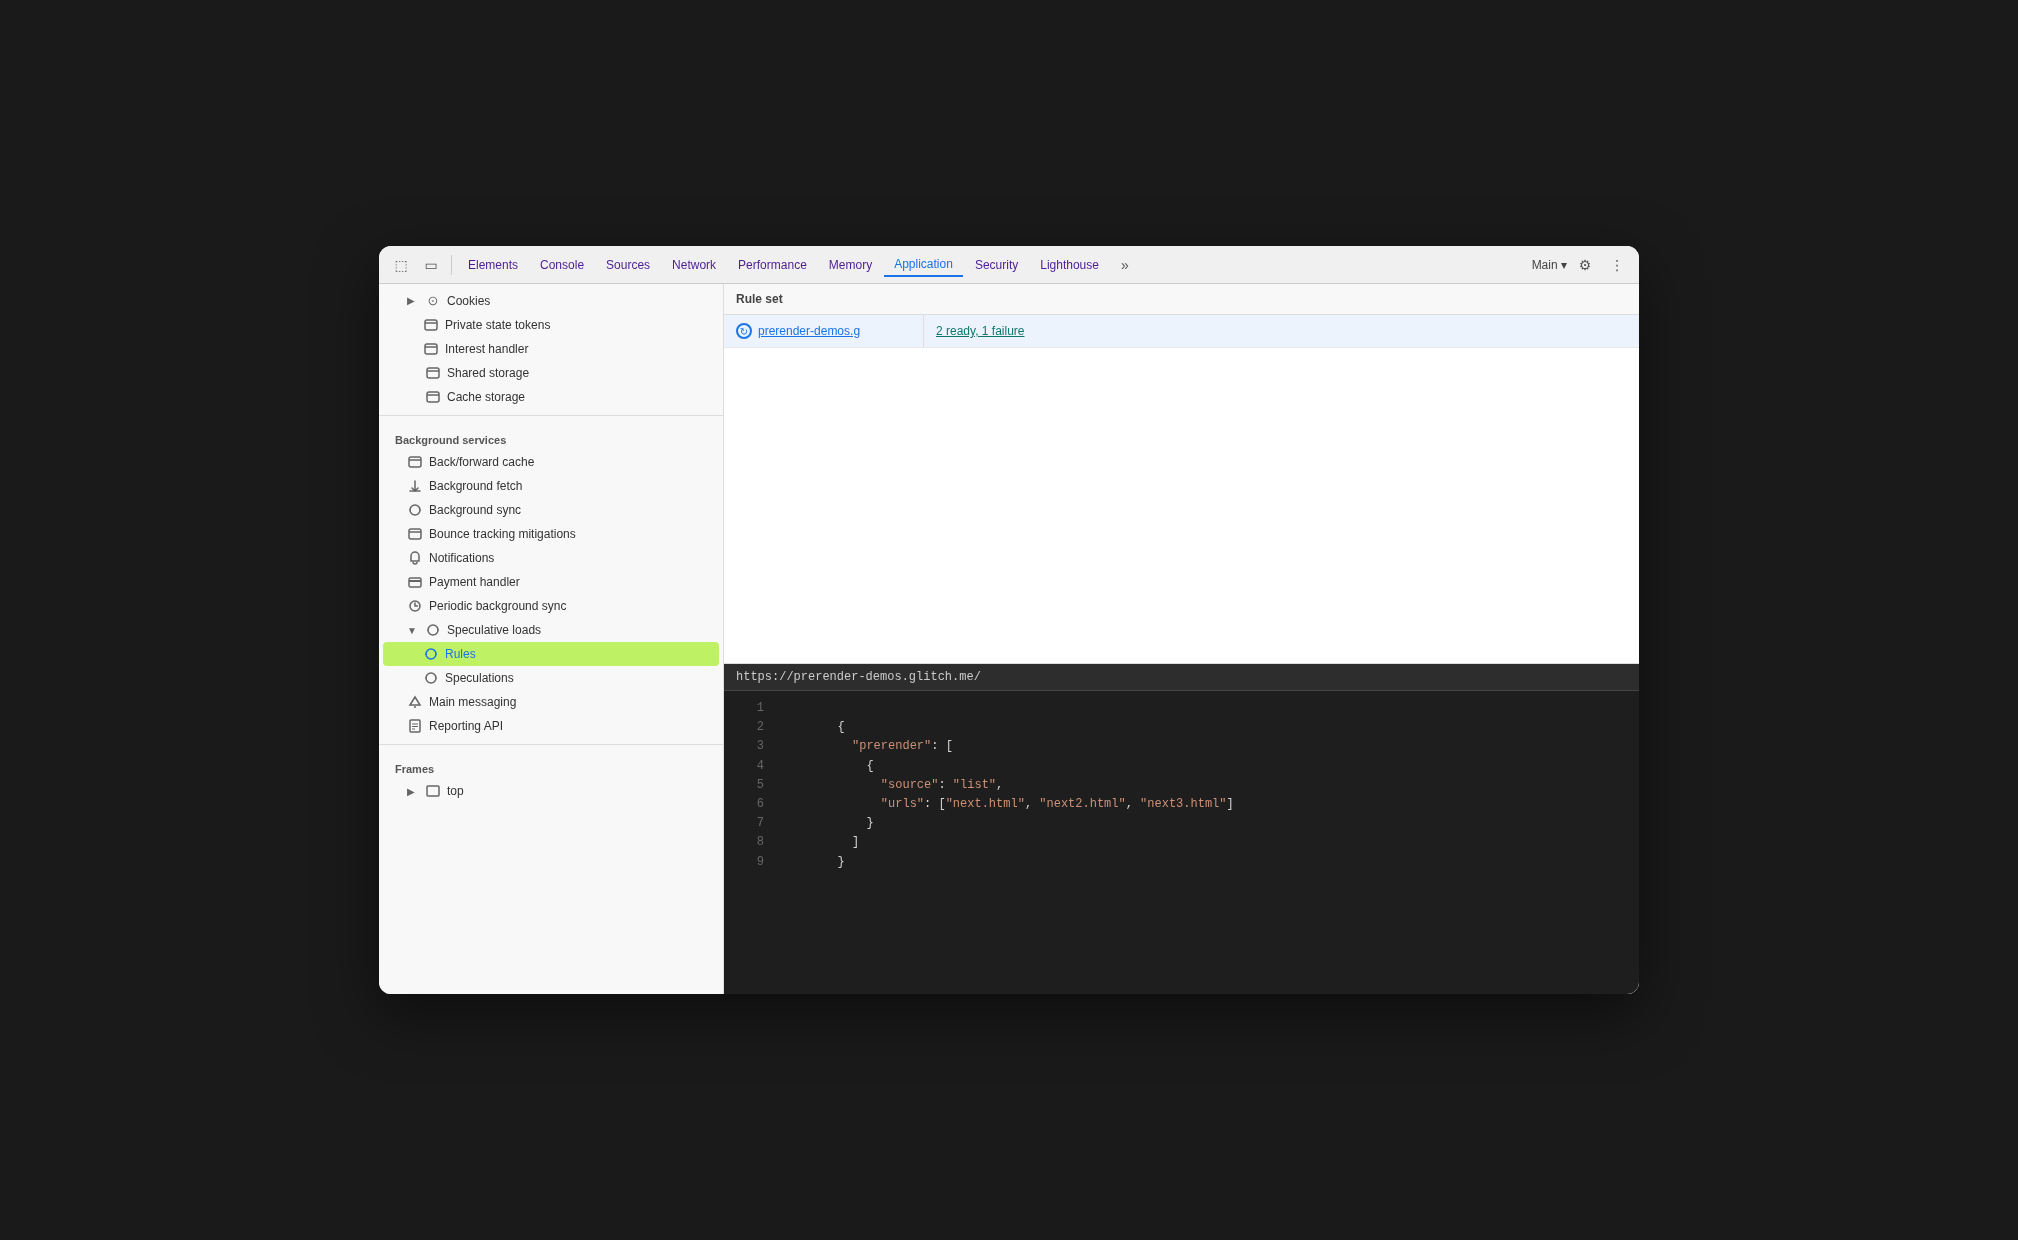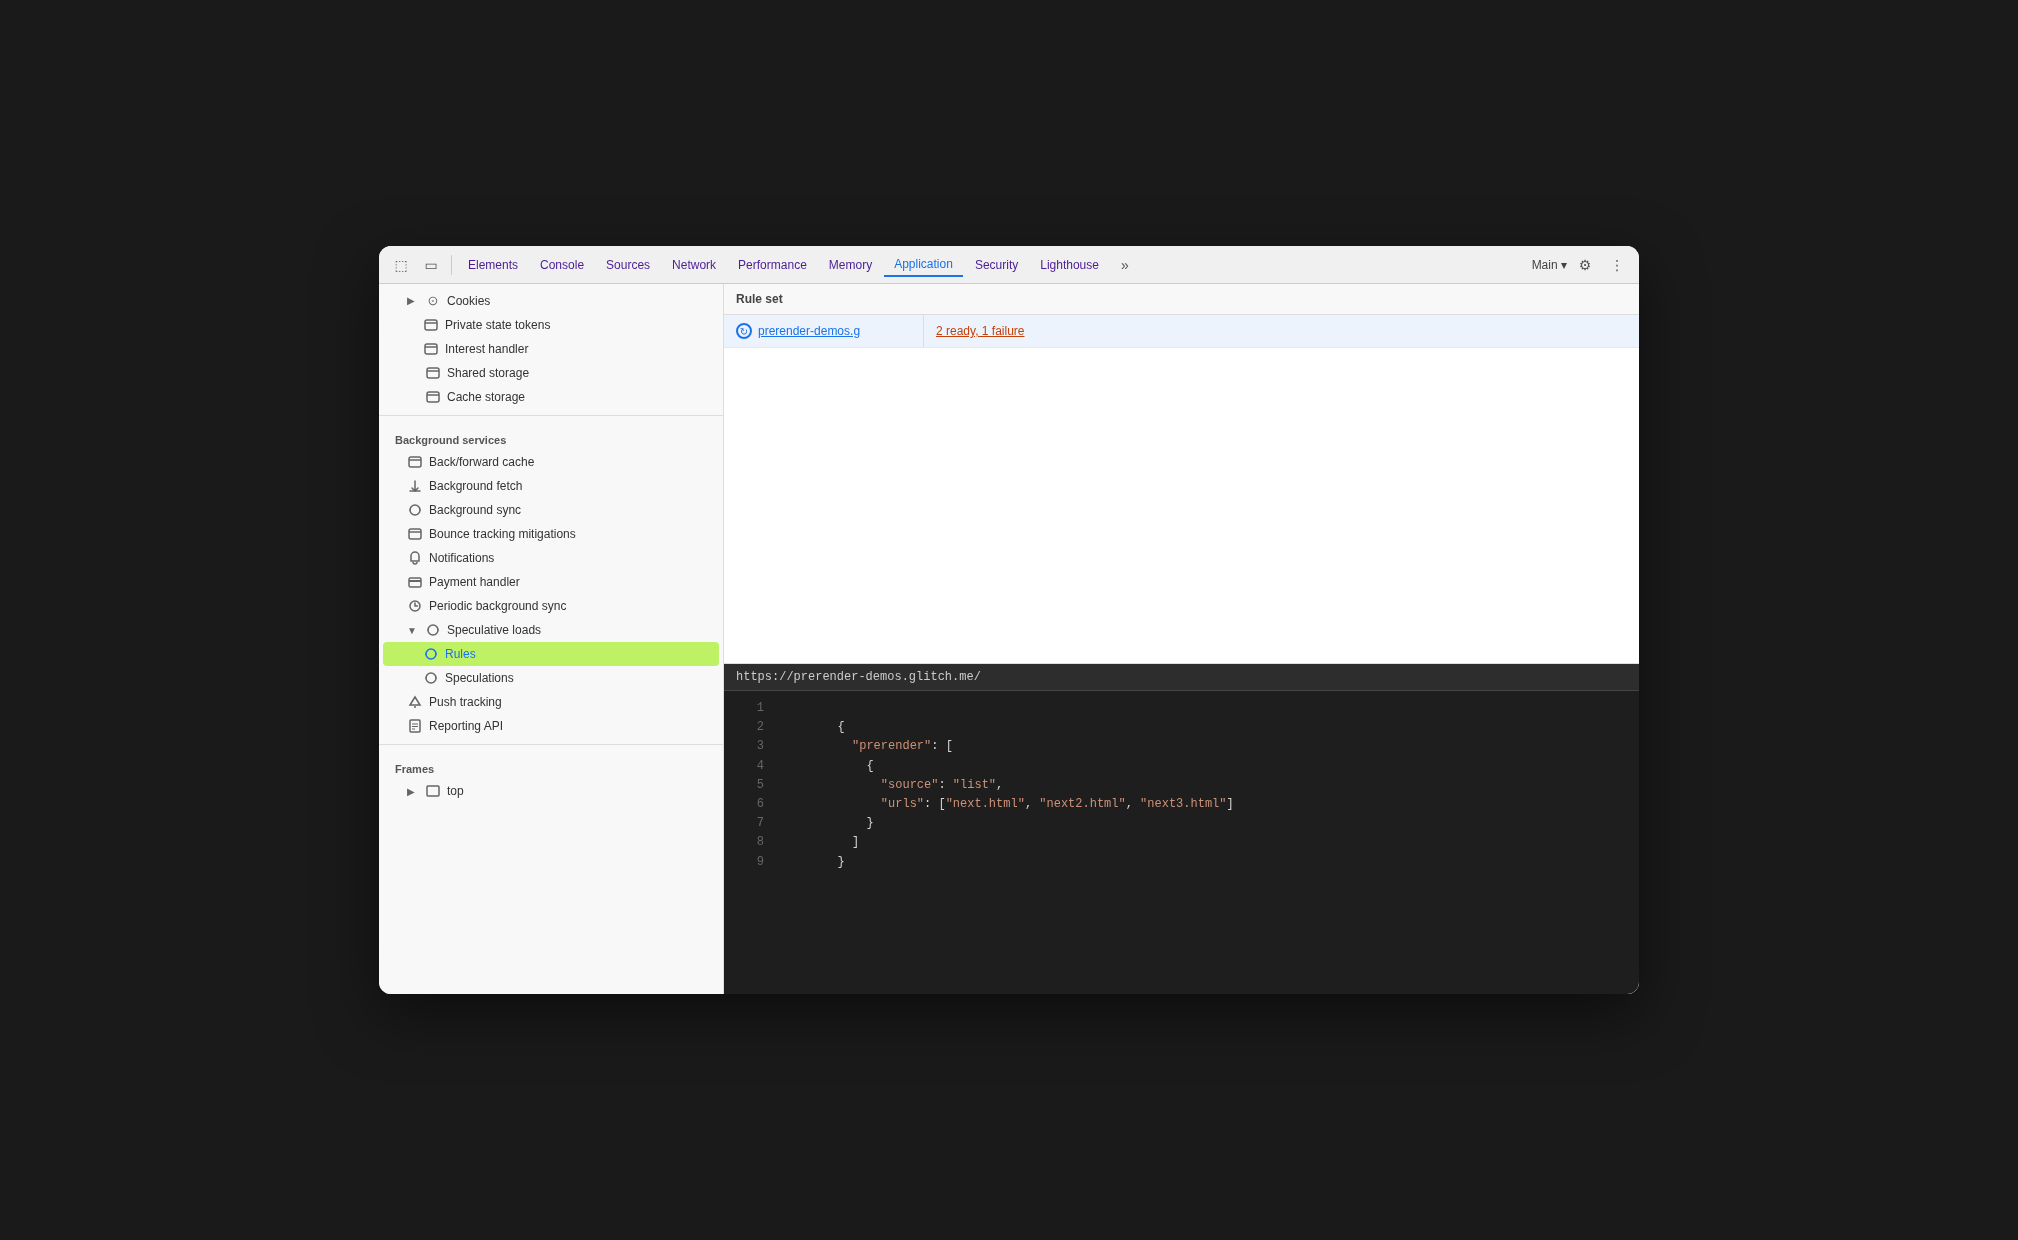--- a/index.html
+++ b/index.html
@@ -197,21 +197,21 @@
       color: #1a73e8;
       flex-shrink: 0;
     }
     .rule-set-link {
       color: #1a73e8;
       text-decoration: underline;
       font-size: 12px;
       cursor: pointer;
     }
     .status-link {
-      color: #c2410c;
+      color: #0f766e;
       text-decoration: underline;
       font-size: 12px;
       cursor: pointer;
     }
     .code-section {
       flex: 1;
       overflow: hidden;
       display: flex;
       flex-direction: column;
       background: #1e1e1e;
@@ -438,21 +438,21 @@
         <span>Speculations</span>
       </div>
 
       <div class="sidebar-item">
         <span class="icon">
           <svg width="14" height="14" viewBox="0 0 14 14" fill="none">
             <path d="M2 10 L7 2 L12 10 Z" stroke="#666" stroke-width="1.5" fill="none"></path>
             <circle cx="7" cy="12" r="1" fill="#666"></circle>
           </svg>
         </span>
-        <span>Push tracking</span>
+        <span>Main messaging</span>
       </div>
 
       <div class="sidebar-item">
         <span class="icon">
           <svg width="14" height="14" viewBox="0 0 14 14" fill="none">
             <rect x="2" y="1" width="10" height="12" rx="1" stroke="#666" stroke-width="1.5"></rect>
             <line x1="4" y1="5" x2="10" y2="5" stroke="#666" stroke-width="1"></line>
             <line x1="4" y1="7.5" x2="10" y2="7.5" stroke="#666" stroke-width="1"></line>
             <line x1="4" y1="10" x2="7" y2="10" stroke="#666" stroke-width="1"></line>
           </svg>

